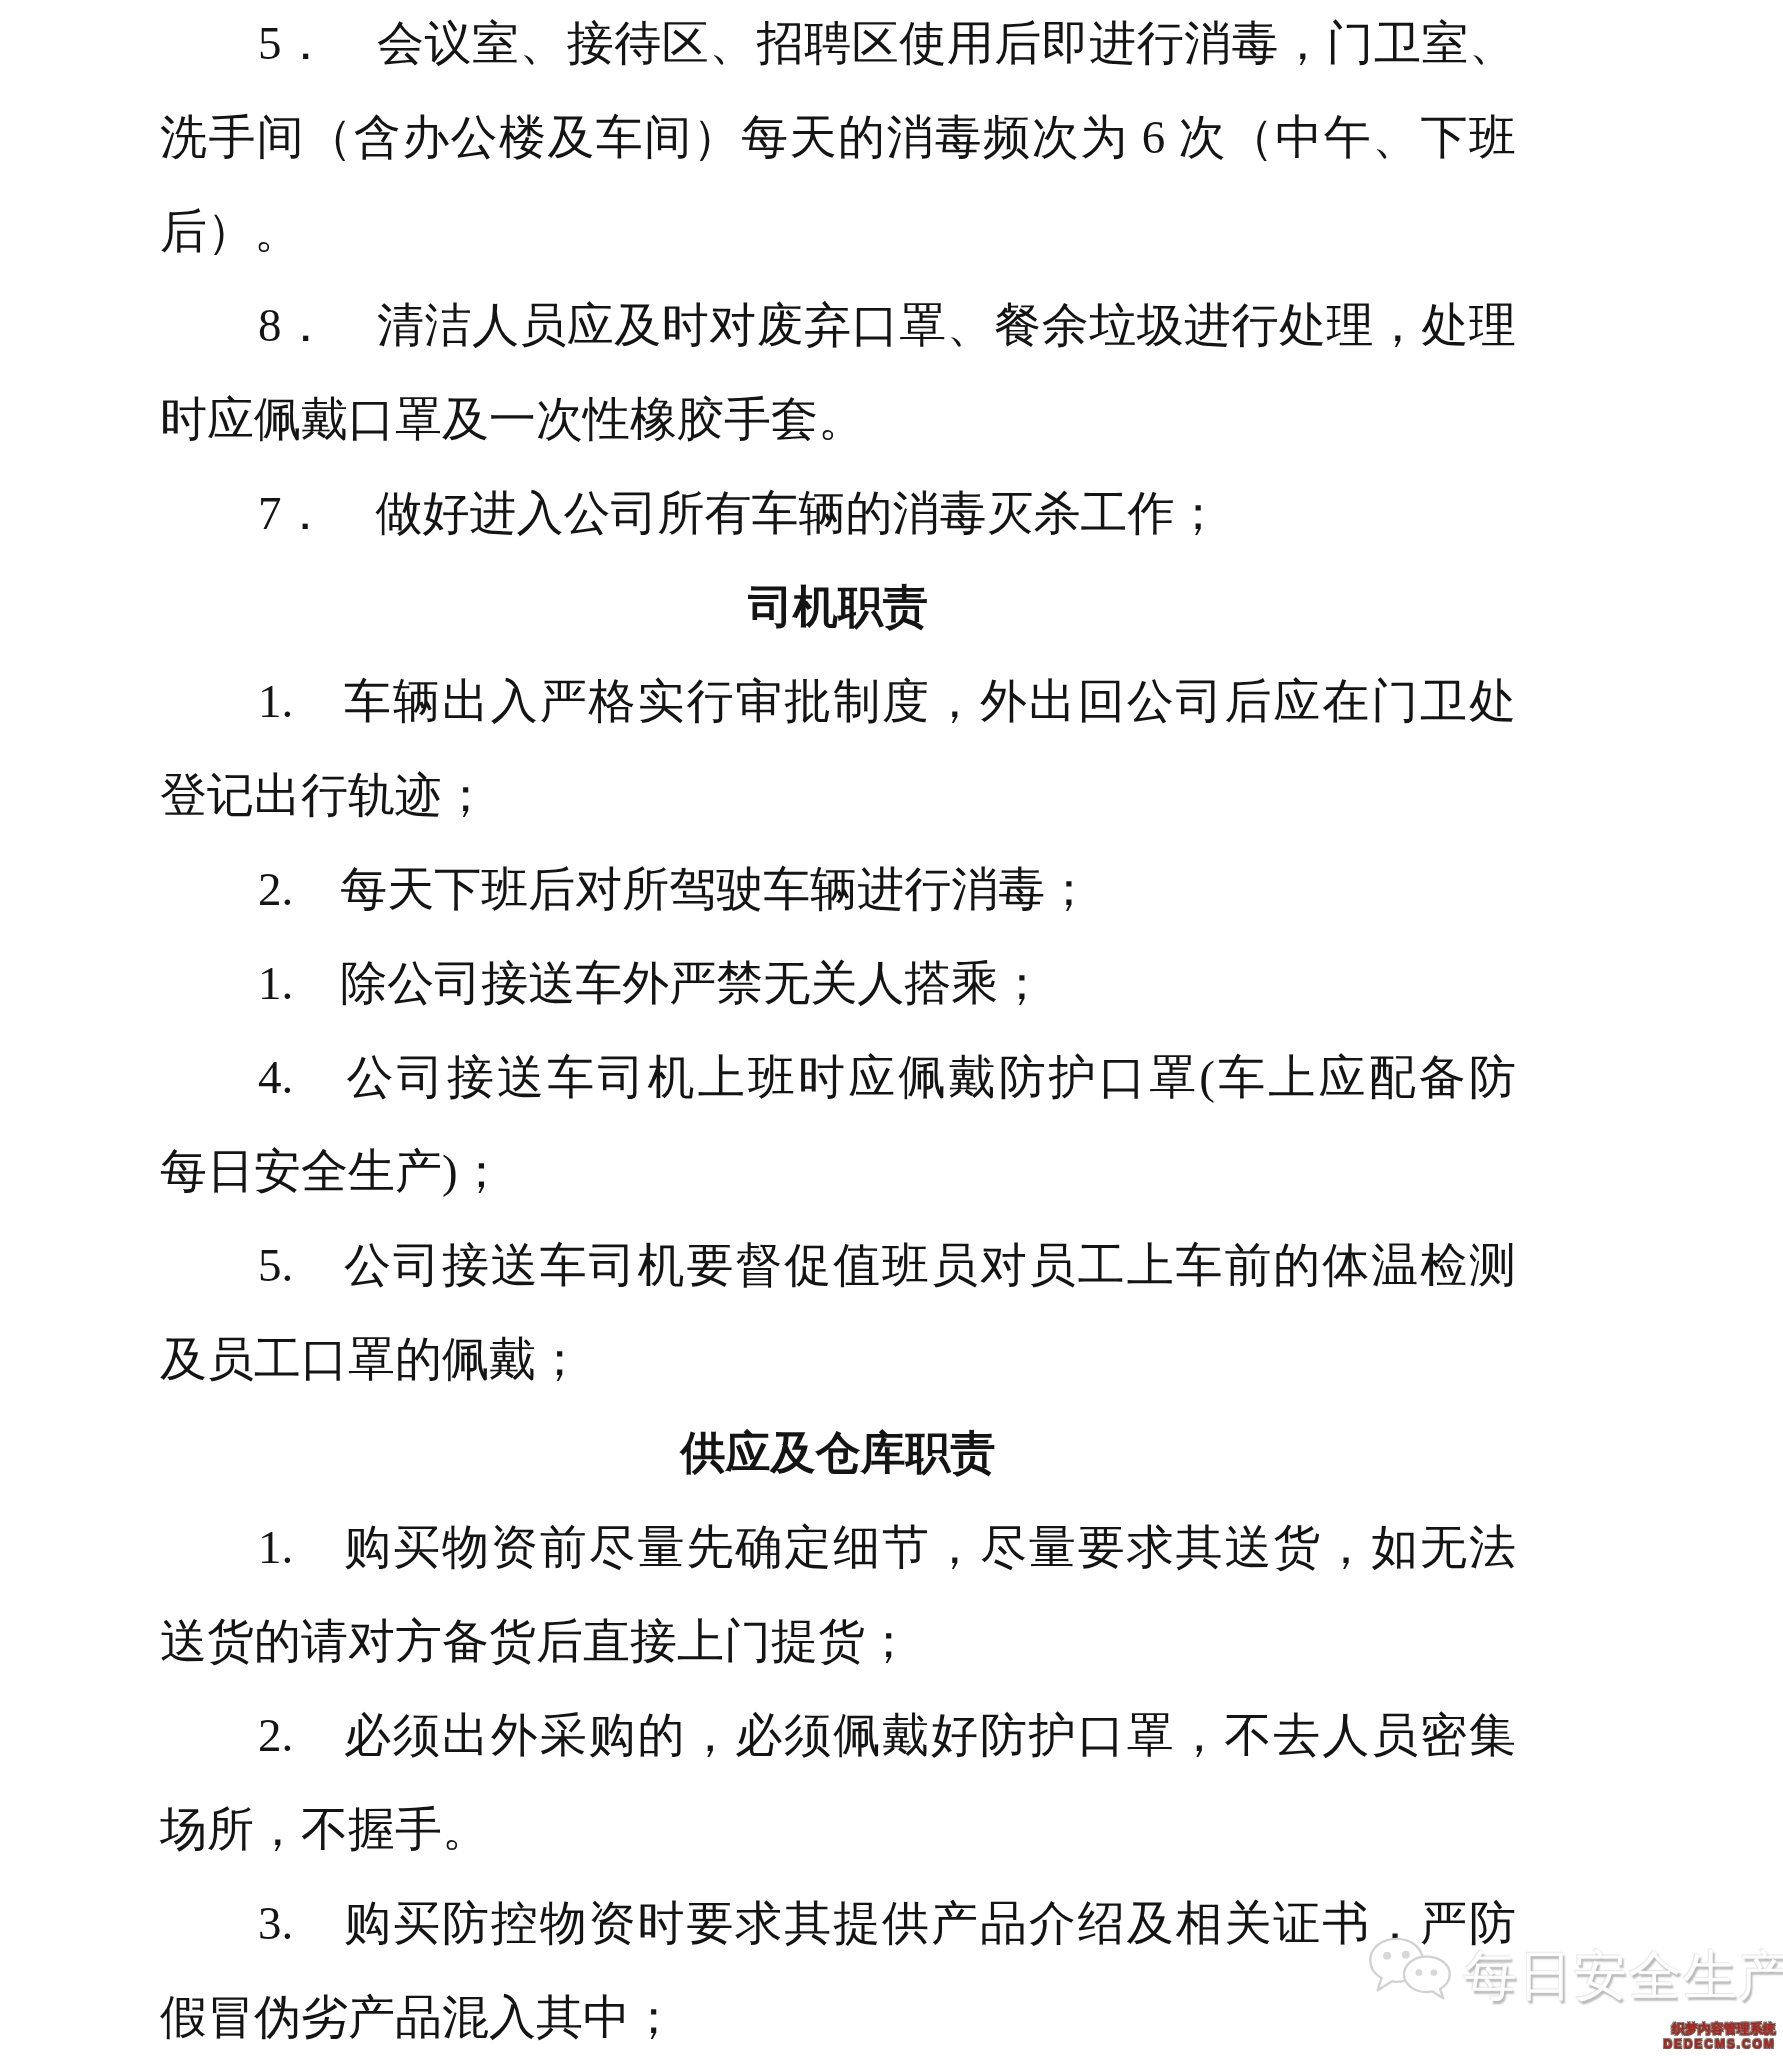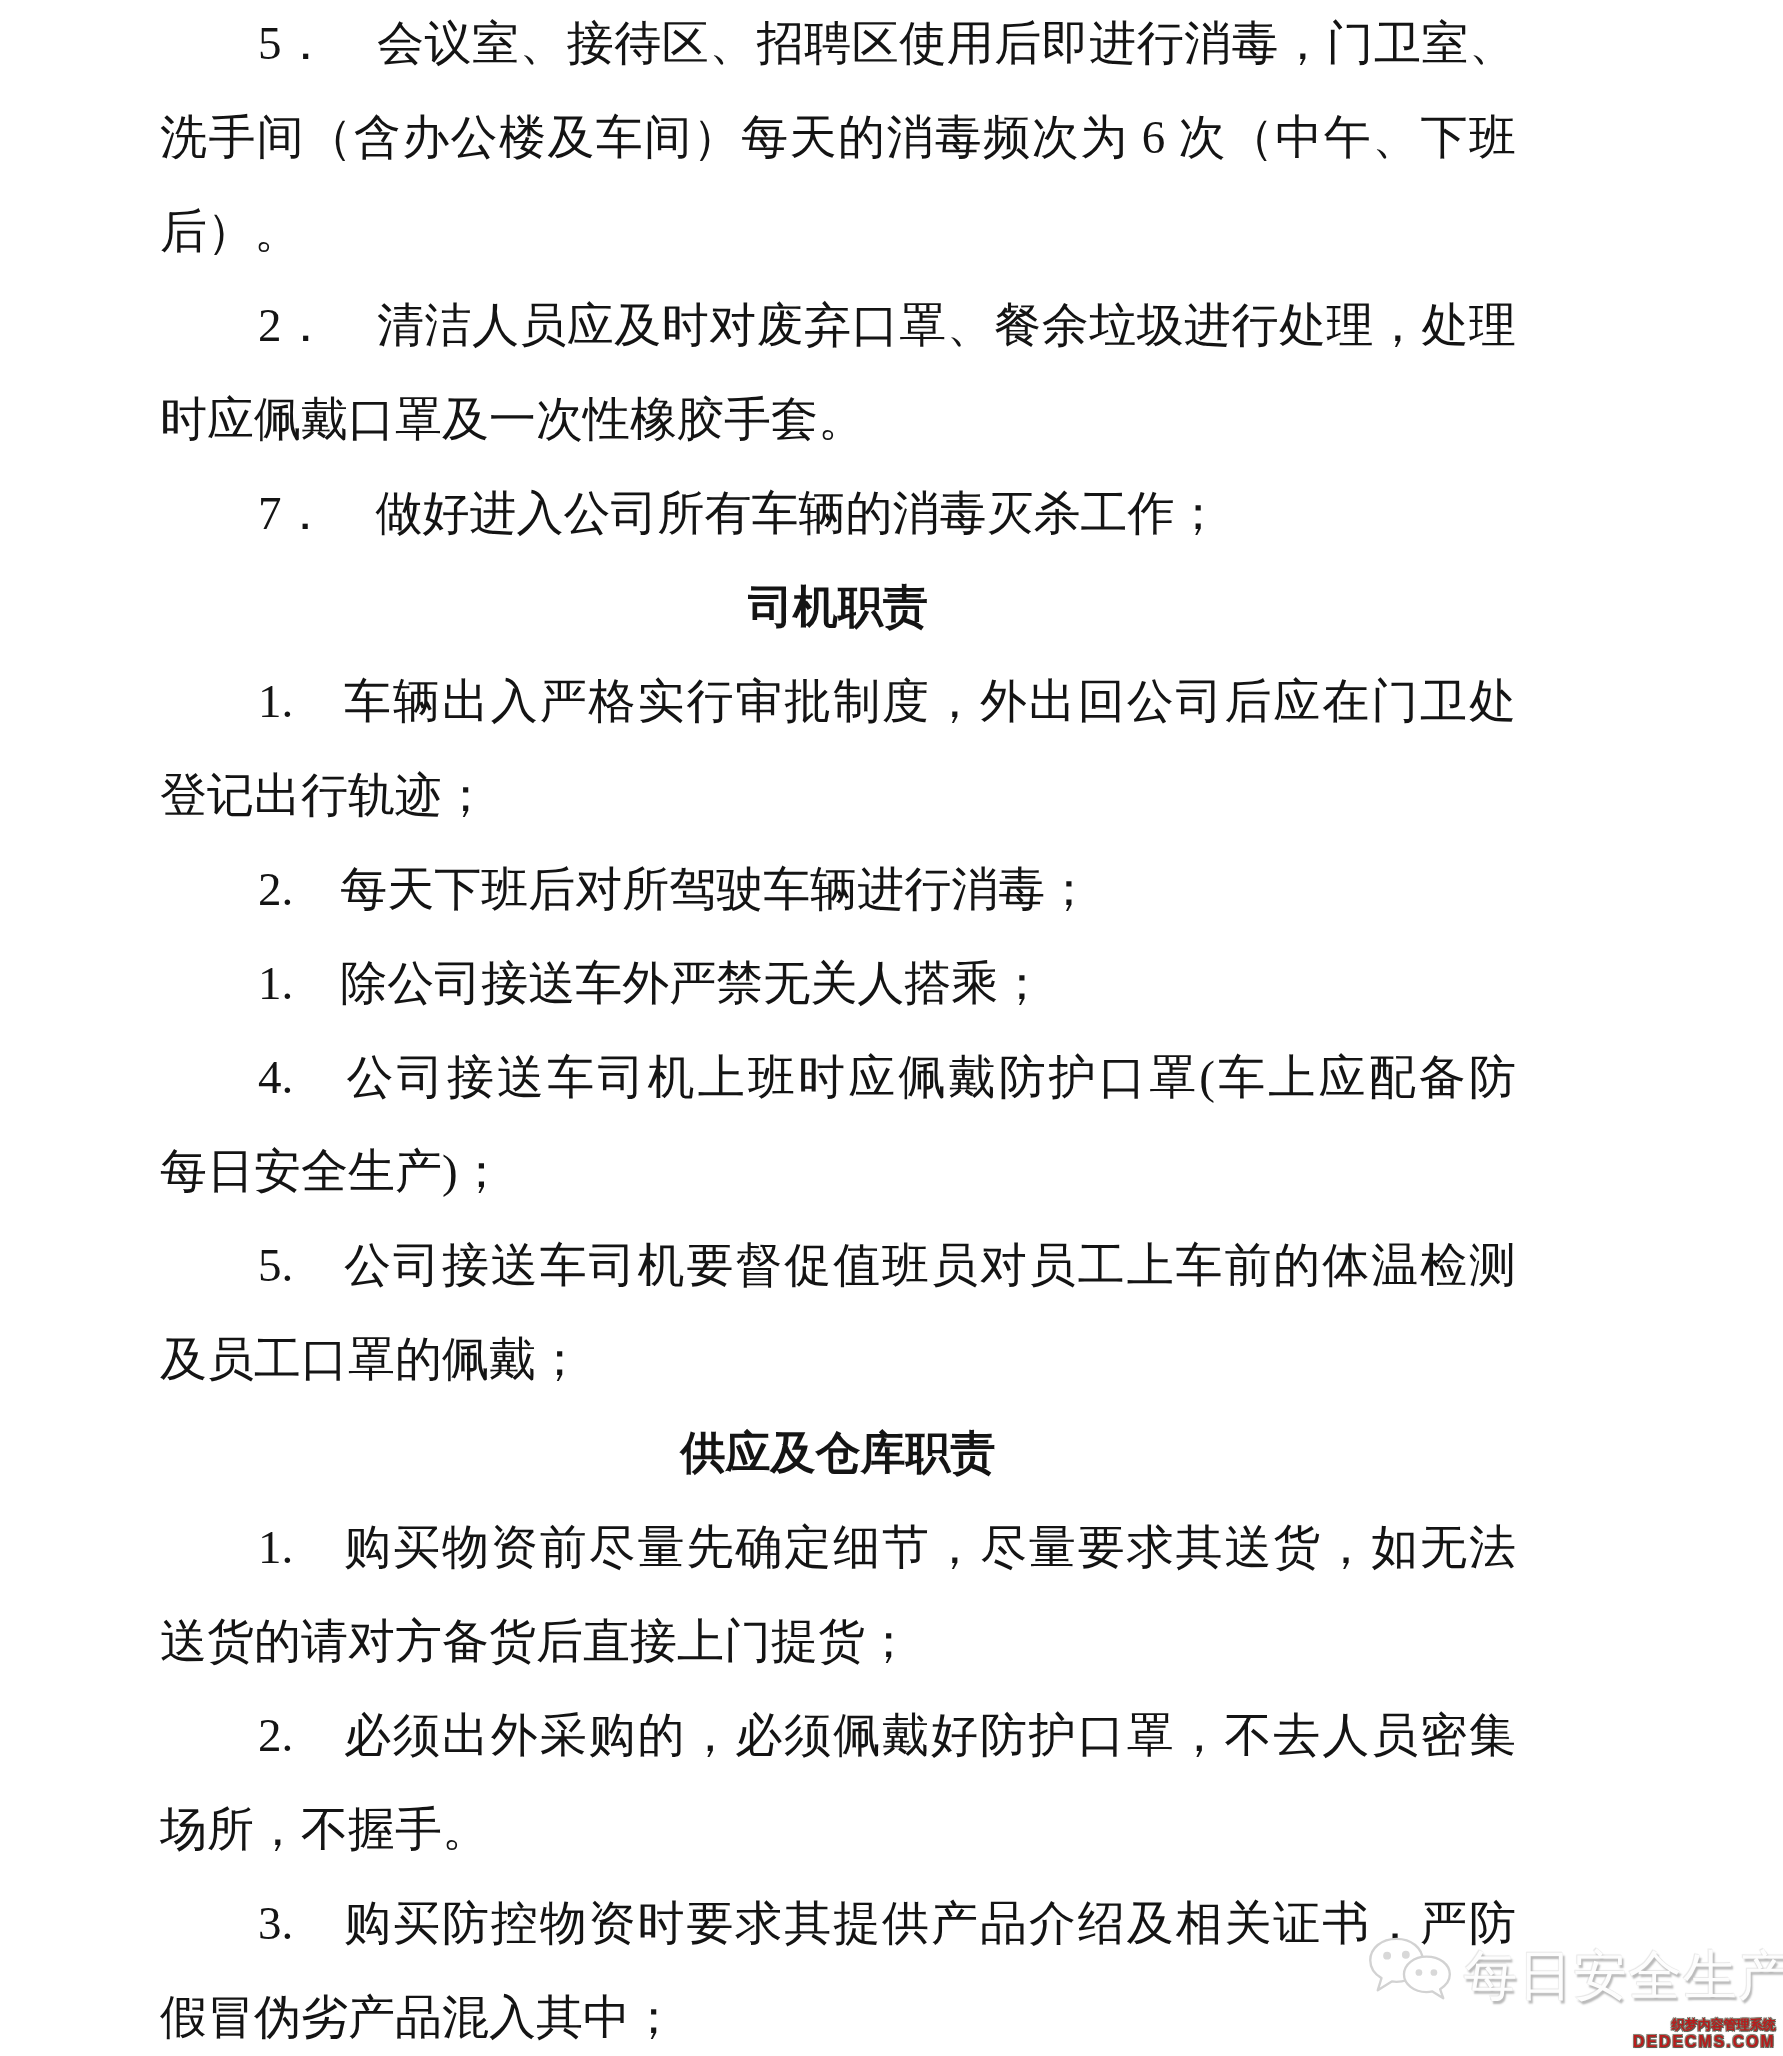--- a/index.html
+++ b/index.html
@@ -62,35 +62,35 @@
     color: #b91c1c;
     line-height: 1.2;
     font-family: "Liberation Sans", "DejaVu Sans", sans-serif;
   }
   .cms-cn {
     font-size: 13px;
     font-weight: 700;
     text-shadow: 0.9px 0.9px 0 #5d5d50, -0.9px -0.9px 0 #8b8b7c, 0.9px -0.9px 0 #75756a, -0.9px 0.9px 0 #75756a, 0 0 1.9px #55554a;
   }
   .cms-en {
-    font-size: 16px;
+    font-size: 12px;
     font-weight: 700;
     letter-spacing: 1.9px;
     text-shadow: 0.9px 0.9px 0 #5d5d50, -0.9px -0.9px 0 #8b8b7c, 0.9px -0.9px 0 #75756a, -0.9px 0.9px 0 #75756a, 0 0 1.9px #55554a;
   }
 </style>
 </head>
 <body>
 
 <div class="textblock">
   <div class="ln indent jl">5．　会议室、接待区、招聘区使用后即进行消毒，门卫室、</div>
   <div class="ln jl">洗手间（含办公楼及车间）每天的消毒频次为 6 次（中午、下班</div>
   <div class="ln">后）。</div>
 
-  <div class="ln indent jl">2．　清洁人员应及时对废弃口罩、餐余垃圾进行处理，处理</div>
+  <div class="ln indent jl">8．　清洁人员应及时对废弃口罩、餐余垃圾进行处理，处理</div>
   <div class="ln">时应佩戴口罩及一次性橡胶手套。</div>
 
   <div class="ln indent">7．　做好进入公司所有车辆的消毒灭杀工作；</div>
 
   <div class="ln heading">司机职责</div>
 
   <div class="ln indent jl">1.　车辆出入严格实行审批制度，外出回公司后应在门卫处</div>
   <div class="ln">登记出行轨迹；</div>
 
   <div class="ln indent">2.　每天下班后对所驾驶车辆进行消毒；</div>

